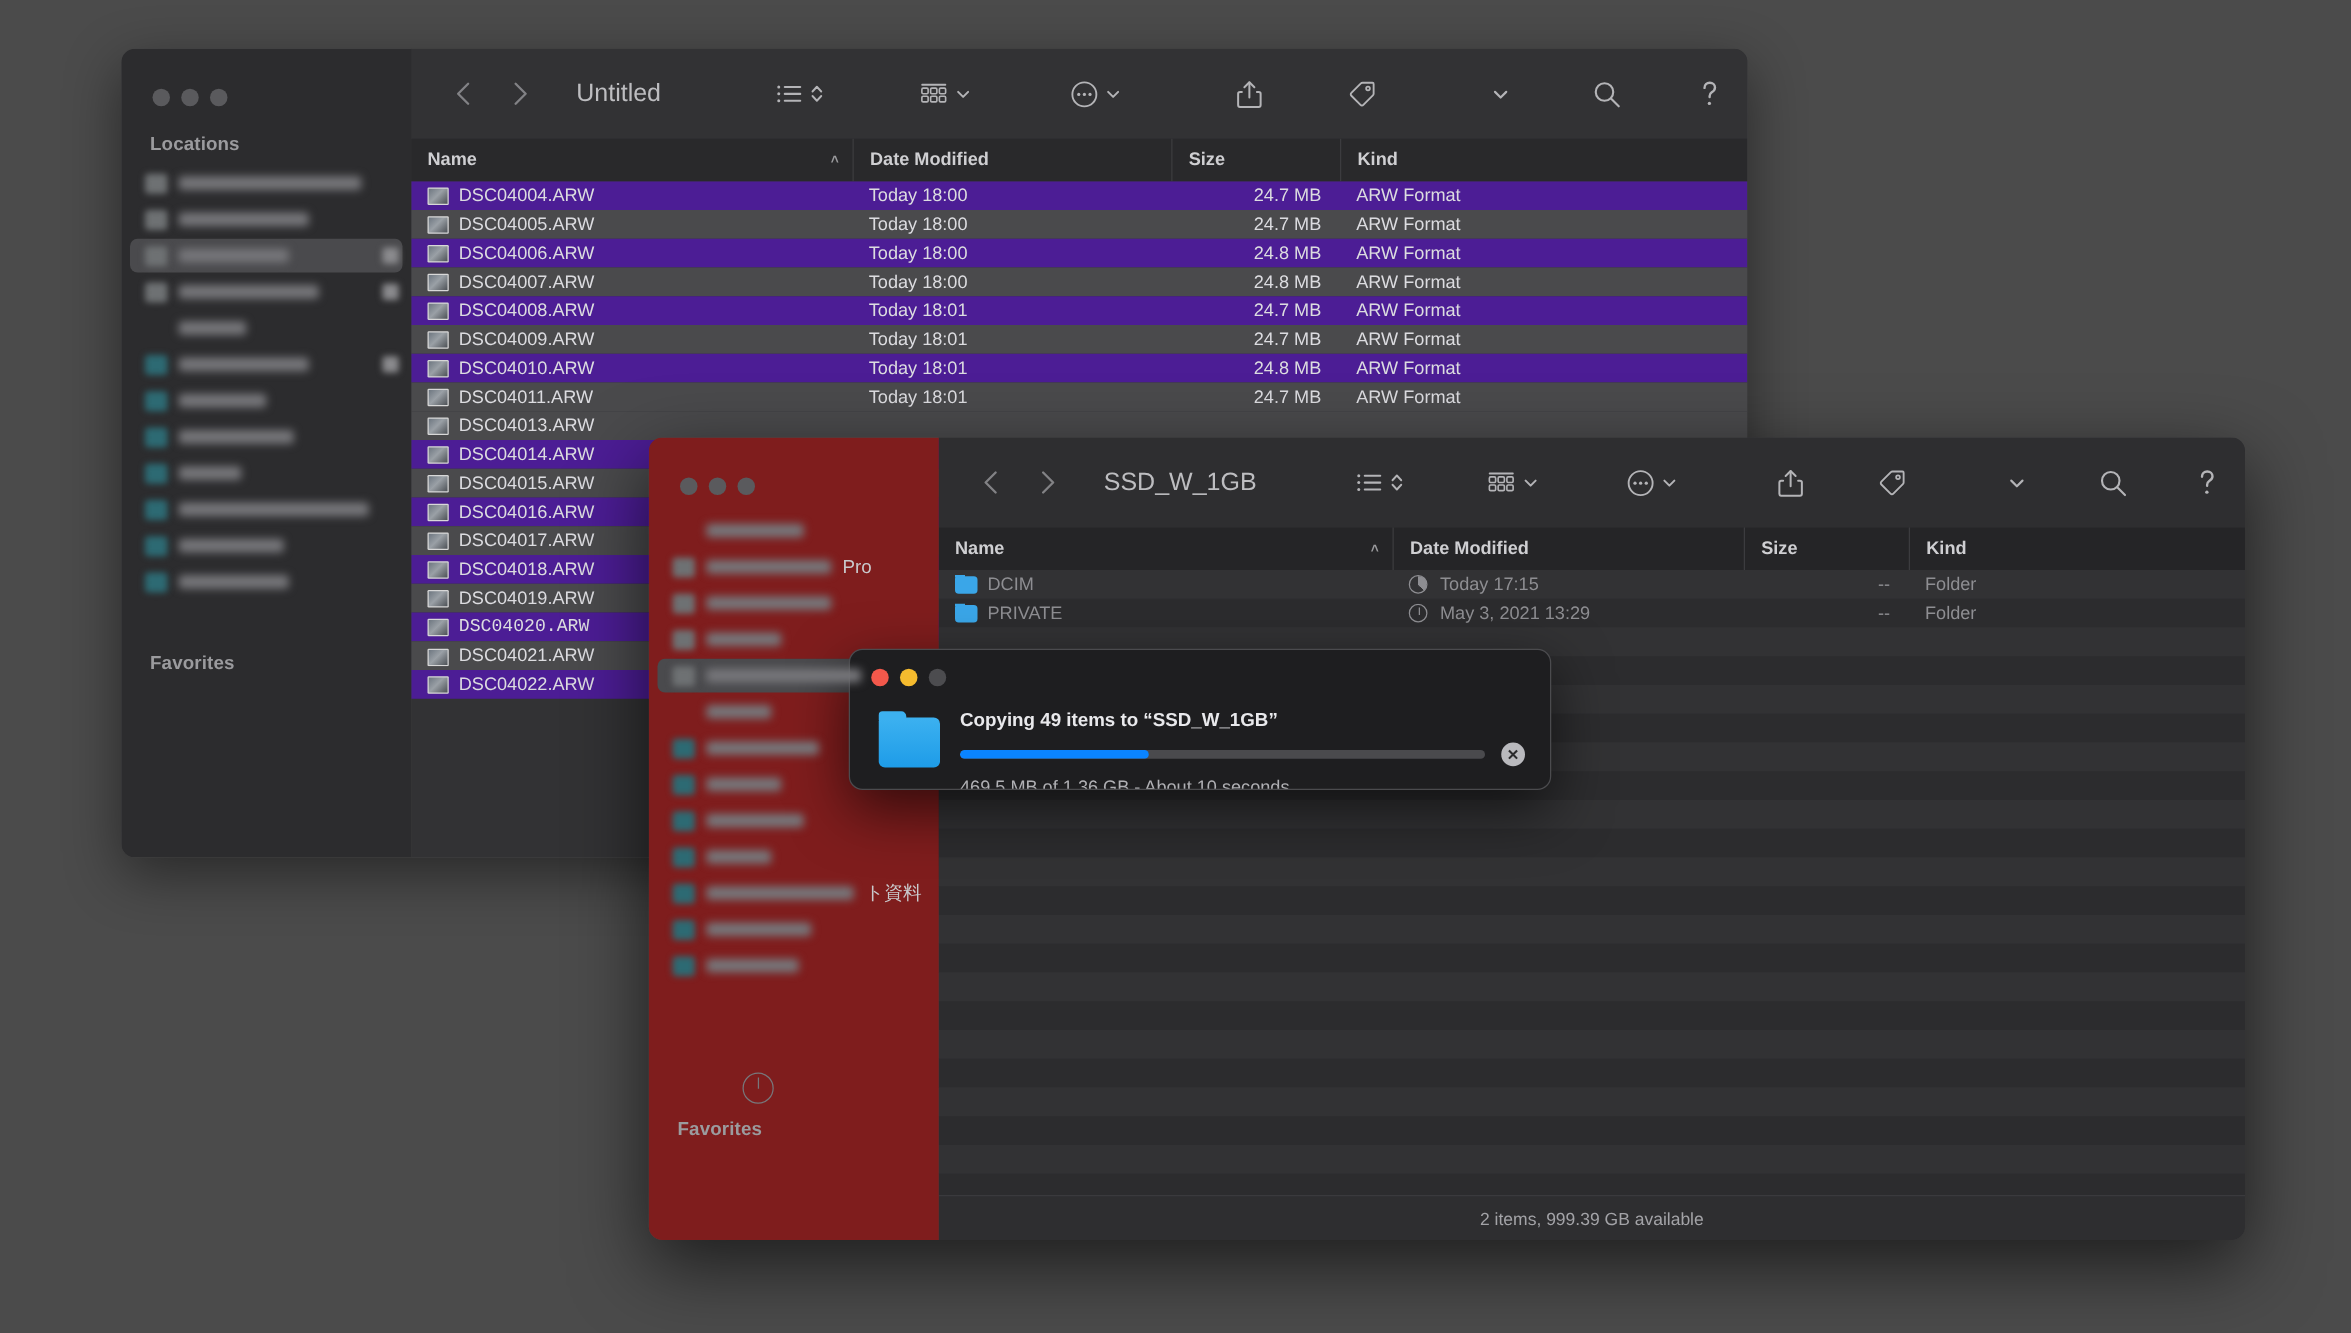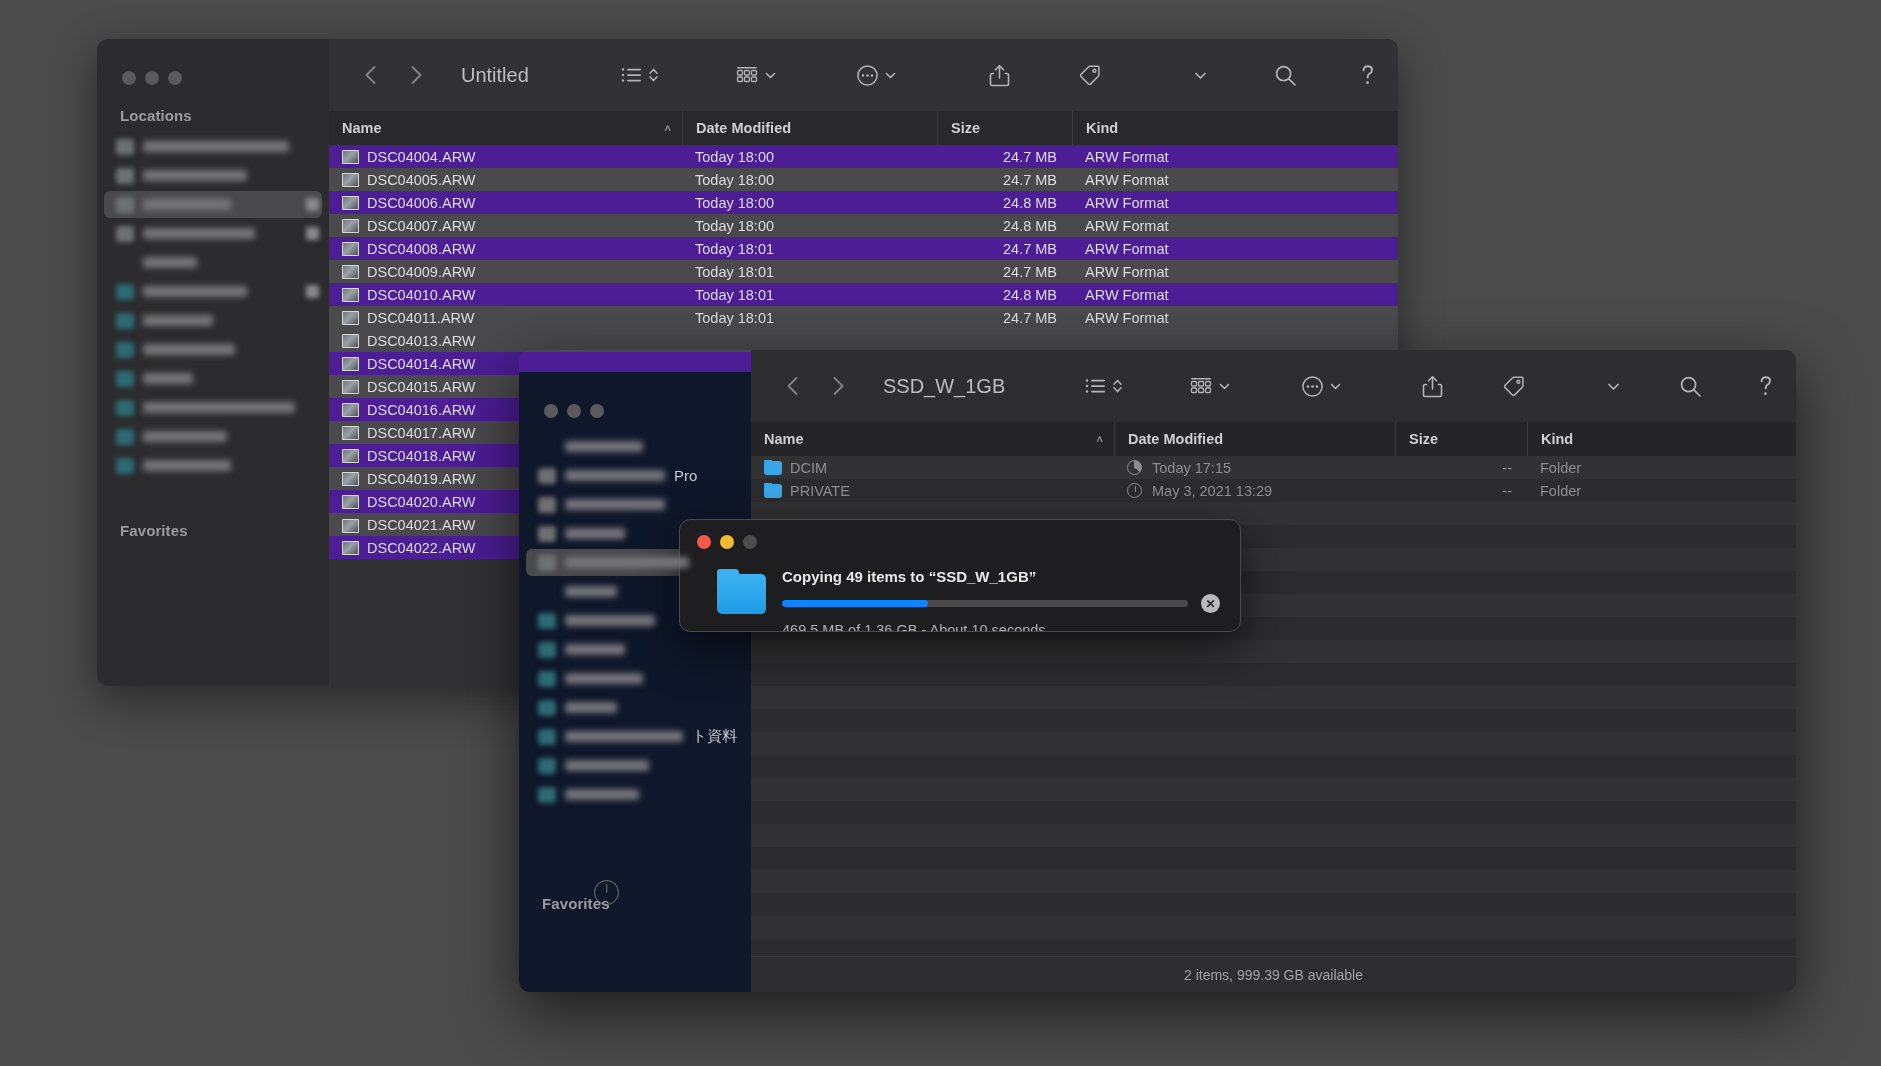--- a/index.html
+++ b/index.html
@@ -50,21 +50,21 @@
 
   
   .sidebar {
     background: #29292b;
     flex: 0 0 auto;
     padding-top: 10px;
     position: relative;
     overflow: hidden;
   }
   #win-back .sidebar  { width: 232px; background:#2c2c2e; }
-  #win-front .sidebar { width: 232px; background:#0f172a;margin-top:22px; }
+  #win-front .sidebar { width: 232px; background:#7f1d1d; }
 
   .sb-head {
     font-size: 15px;
     color: #9b9b9e;
     font-weight: 700;
     padding: 8px 0 8px 23px;
     letter-spacing: .1px;
   }
   .sb-row {
     display: flex;
@@ -240,21 +240,21 @@
     left: 679px; top: 519px;
     width: 562px; height: 113px;
     background: #1e1e20;
     border-radius: 11px;
     border: 1px solid #4b4b4e;
     box-shadow: 0 16px 46px rgba(0,0,0,.6);
     overflow: hidden;
   }
   #copy-dialog .dlg-lights { position:absolute; left:17px; top:15px; display:flex; gap:9px; }
   .dlg-inner {
-    position:absolute; left:37px; top:48px; right:20px;
+    position:absolute; left:23px; top:48px; right:20px;
     display:flex; align-items:flex-start; gap:16px;
   }
   .dlg-folder {
     width: 49px; height: 40px; flex:0 0 auto;
     background: linear-gradient(180deg,#3cb1f0 0%,#1e9ce8 100%);
     border-radius: 3px 5px 5px 5px;
     position: relative;
     margin-top: 6px;
   }
   .dlg-folder::before {
@@ -593,21 +593,21 @@
             <div class="row alt">
               <div class="cell" style="width: 353px;">
                 <div class="thumb"></div>
                 <span>DSC04019.ARW</span>
               </div>
               <div class="cell" style="width: 255px;"></div>
               <div class="cell r" style="width: 135px;"></div>
               <div class="cell" style="flex: 1 1 0%;"></div>
             </div>
             <div class="row">
-              <div class="cell" style="width: 353px;">
+              <div class="cell" style="width: 353px; font-family: Liberation Mono, monospace;">
                 <div class="thumb"></div>
                 <span>DSC04020.ARW</span>
               </div>
               <div class="cell" style="width: 255px;"></div>
               <div class="cell r" style="width: 135px;"></div>
               <div class="cell" style="flex: 1 1 0%;"></div>
             </div>
             <div class="row alt">
               <div class="cell" style="width: 353px; align-items: flex-end;">
                 <div class="thumb"></div>

